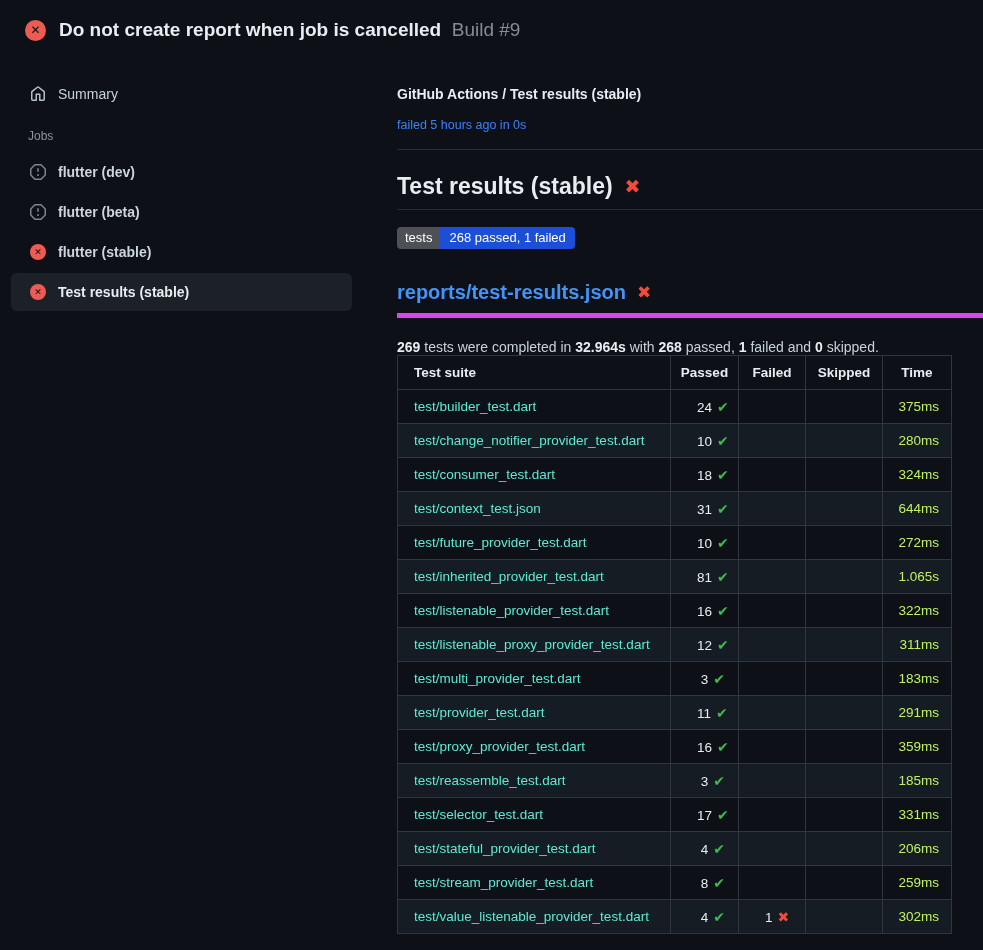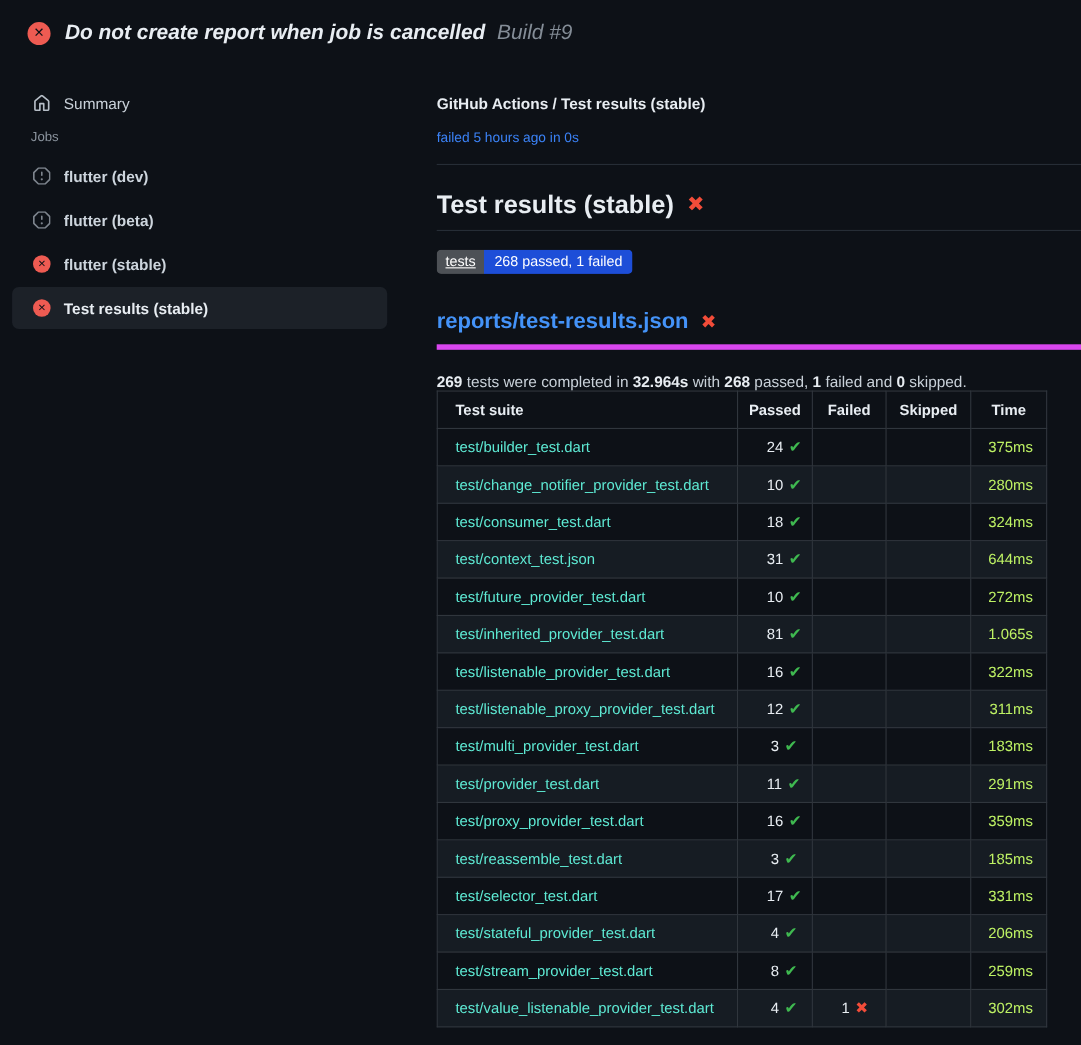--- a/index.html
+++ b/index.html
@@ -16,39 +16,39 @@
     display: flex; align-items: center; gap: 13px;
     padding: 18px 14px 14px 25px; height: 56px;
   }
   .x-circle {
     display: inline-flex; align-items: center; justify-content: center;
     border-radius: 50%; background: #ee5b52; color: #0d1117;
     font-weight: bold; flex: none;
   }
   .x-circle.lg { width: 21px; height: 21px; font-size: 12px; }
   .x-circle.sm { width: 16px; height: 16px; font-size: 9px; }
-  .app-title { font-size: 19px; font-weight: bold; color: #e8edf2; font-style: italic; }
+  .app-title { font-size: 19px; font-weight: bold; color: #e8edf2; }
   .app-title .build-no { color: #848d97; font-weight: normal; }
 
   
   .layout { display: flex; align-items: flex-start; }
   .sidebar { width: 397px; flex: none; padding-top: 21px; }
   .main { width: 586px; flex: none; padding-top: 30px; }
 
   
   .side-item {
     display: flex; align-items: center; gap: 12px;
     height: 38px; margin: 0 45px 2px 11px; padding: 0 0 0 19px;
     border-radius: 6px; cursor: pointer; color: #c9d1d9;
   }
   .side-item .ic { width: 16px; height: 16px; flex: none; display: inline-flex; }
   .side-summary { margin-top: 0; height: 34px; }
   .side-label { font-size: 14px; }
   .jobs-heading {
-    color: #8b949e; font-size: 12px; margin: 6px 0 10px 28px;
+    color: #8b949e; font-size: 12px; margin: 18px 0 10px 28px;
   }
   .side-item.job .side-label { font-weight: 600; color: #cdd5dd; }
   .side-item.selected { background: #1c2128; }
   .side-item.selected .side-label { font-weight: bold; color: #e8edf2; }
 
   
   .breadcrumb { font-weight: bold; font-size: 14px; color: #e8edf2; }
   .run-meta { color: #3b82f6; font-size: 12.5px; margin-top: 16px; }
   .divider { border: 0; border-top: 1px solid #262d36; margin: 0; }
   .divider.top { margin-top: 17px; }
@@ -57,21 +57,21 @@
     display: flex; align-items: center; gap: 12px;
     margin-top: 23px; padding-bottom: 9px;
     border-bottom: 1px solid #262d36;
   }
   .section-h2 .h2-text { font-size: 23px; font-weight: bold; color: #e8edf2; }
   .fail-x { color: #f24c39; font-size: 19px; font-weight: bold; line-height: 1; }
   .fail-x.h3x { font-size: 17px; }
 
   .badge { display: inline-flex; margin-top: 17px; border-radius: 4px; overflow: hidden;
            font-size: 13px; line-height: 1; }
-  .badge .badge-label { background: #4d5156; color: #ffffff; padding: 4px 8px 5px; text-decoration: underline; }
+  .badge .badge-label { background: #4d5156; color: #ffffff; padding: 4px 8px 5px; }
   .badge .badge-value { background: #1d4ed8; color: #ffffff; padding: 4px 9px 5px; }
 
   .report-h3 {
     display: flex; align-items: center; gap: 11px;
     margin-top: 32px; padding-bottom: 9px;
     border-bottom: 5px solid #d946ef;
   }
   .report-link { font-size: 20px; font-weight: bold; color: #4493f8; text-decoration: none; }
 
   .summary-line { margin-top: 21px; font-size: 14px; color: #c9d1d9; }

